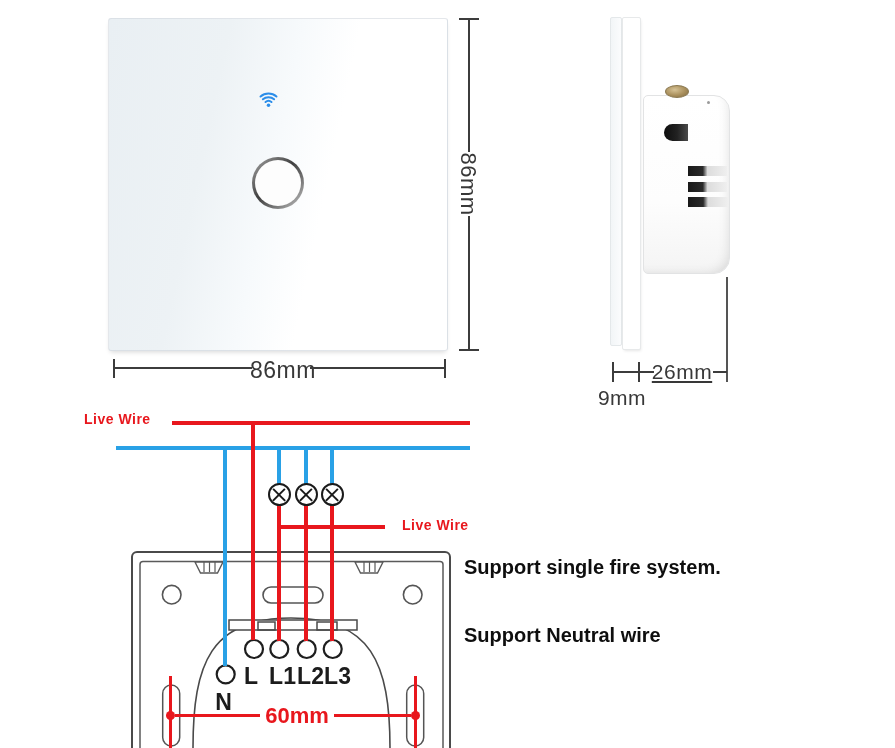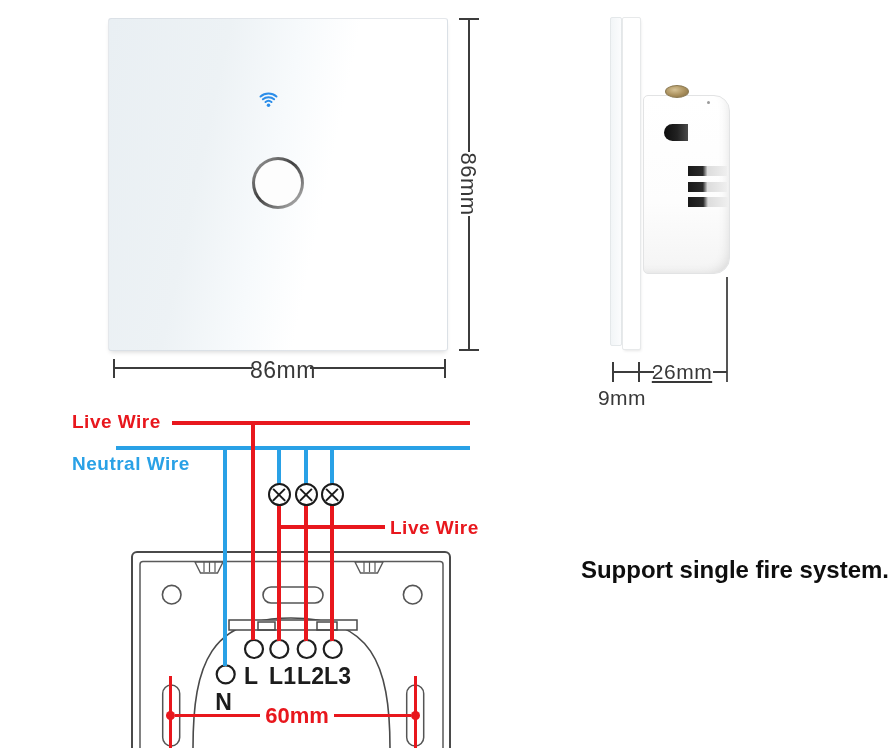--- a/index.html
+++ b/index.html
@@ -38,40 +38,40 @@
     border:1px solid #8a7850; }
   #side-notch { left:664px; top:124px; width:24px; height:17px; border-radius:9px 0 0 9px;
     background:linear-gradient(90deg,#0d0d0d 0%,#222 55%,#4a4a4a 100%); }
   .vent { left:688px; width:39px; height:10px;
     background:linear-gradient(90deg,#191919 0%,#2a2a2a 38%,#dcdcdc 50%,#efefef 100%); }
   #side-dot { left:707px; top:101px; width:3px; height:3px; border-radius:50%; background:#9a9a9a; }
 
   
   .wire-red  { background:#e8171d; }
   .wire-blue { background:#29a1e6; }
-  .wire-label { font-size:19px; font-weight:600; letter-spacing:.5px; white-space:nowrap; }
+  .wire-label { font-size:14px; font-weight:600; letter-spacing:.5px; white-space:nowrap;margin-left:12px; }
   .red-text  { color:#e8171d; }
   .blue-text { color:#29a1e6; }
   .lamp { width:23px; height:23px; border-radius:50%; border:2.5px solid #1a1a1a;
           background:#fff; z-index:6; }
   .lamp::before, .lamp::after { content:""; position:absolute; left:50%; top:50%;
           width:17px; height:2.4px; background:#1a1a1a; }
   .lamp::before { transform:translate(-50%,-50%) rotate(45deg); }
   .lamp::after  { transform:translate(-50%,-50%) rotate(-45deg); }
   .z2{z-index:2;} .z3{z-index:3;} .z4{z-index:4;} .z5{z-index:5;}
 
   
   .term-label { font-size:23px; font-weight:700; color:#1c1c1c; text-align:center; z-index:7; }
   .red-dim-text { color:#e8171d; font-size:22px; font-weight:600; text-align:center;
                   white-space:nowrap; z-index:7; }
   .red-dot { width:9px; height:9px; border-radius:50%; background:#e8171d; z-index:7; }
 
   
-  .feature { left:464px; width:425px; font-size:24px; font-weight:700; color:#0e0e0e;
-             white-space:nowrap;text-align:right; }
+  .feature { left:464px; width:425px; font-size:20px; font-weight:700; color:#0e0e0e;
+             white-space:nowrap; }
 </style>
 </head>
 <body>
 
 <div id="stage">
 
   <div id="front-panel" class="abs">
     <svg class="abs wifi-svg" width="21" height="21" viewBox="0 0 24 24">
       <g fill="none" stroke="#2b8de9" stroke-width="2.3" stroke-linecap="round">
         <path d="M8.6,14.9 a5,4.6 0 0 1 6.8,0"></path>
@@ -110,21 +110,20 @@
   <div class="abs dim" style="left:638px;top:362px;width:2px;height:20px;"></div>
   <div class="abs dim" style="left:613px;top:371px;width:41px;height:2px;"></div>
   <div class="abs dim-text" style="left:650px;top:360px;width:64px;font-size:21px;text-decoration:underline;">26mm</div>
   <div class="abs dim" style="left:713px;top:371px;width:14px;height:2px;"></div>
   <div class="abs dim-text" style="left:594px;top:386px;width:56px;font-size:21px;">9mm</div>
 
   <div class="abs wire-label red-text" style="left:72px;top:411px;">Live Wire</div>
   <div class="abs wire-red z3" style="left:172px;top:421px;width:298px;height:4px;"></div>
 
   <div class="abs wire-blue z2" style="left:116px;top:446px;width:354px;height:4px;"></div>
-  <div class="abs wire-label blue-text" style="left:72px;top:453px;">Neutral Wire</div>
 
   <div class="abs wire-blue z4" style="left:223px;top:450px;width:4px;height:216px;"></div>
   <div class="abs wire-red  z4" style="left:251px;top:423px;width:4px;height:217px;"></div>
   <div class="abs wire-blue z4" style="left:277px;top:449px;width:4px;height:36px;"></div>
   <div class="abs wire-blue z4" style="left:304px;top:449px;width:4px;height:36px;"></div>
   <div class="abs wire-blue z4" style="left:330px;top:449px;width:4px;height:36px;"></div>
 
   <div class="abs lamp" style="left:267.5px;top:483px;"></div>
   <div class="abs lamp" style="left:294.5px;top:483px;"></div>
   <div class="abs lamp" style="left:320.5px;top:483px;"></div>
@@ -187,14 +186,15 @@
 
   <div class="abs wire-red z5" style="left:169px;top:676px;width:3px;height:72px;"></div>
   <div class="abs wire-red z5" style="left:414px;top:676px;width:3px;height:72px;"></div>
   <div class="abs red-dot" style="left:166px;top:711px;"></div>
   <div class="abs red-dot" style="left:411px;top:711px;"></div>
   <div class="abs wire-red z5" style="left:175px;top:714px;width:85px;height:3px;"></div>
   <div class="abs red-dim-text" style="left:260px;top:703px;width:74px;">60mm</div>
   <div class="abs wire-red z5" style="left:334px;top:714px;width:77px;height:3px;"></div>
 
   <div class="abs feature" style="top:556px;">Support single fire system.</div>
+  <div class="abs feature" style="top:624px;">Support Neutral wire</div>
 
 </div>
 
 </body></html>

